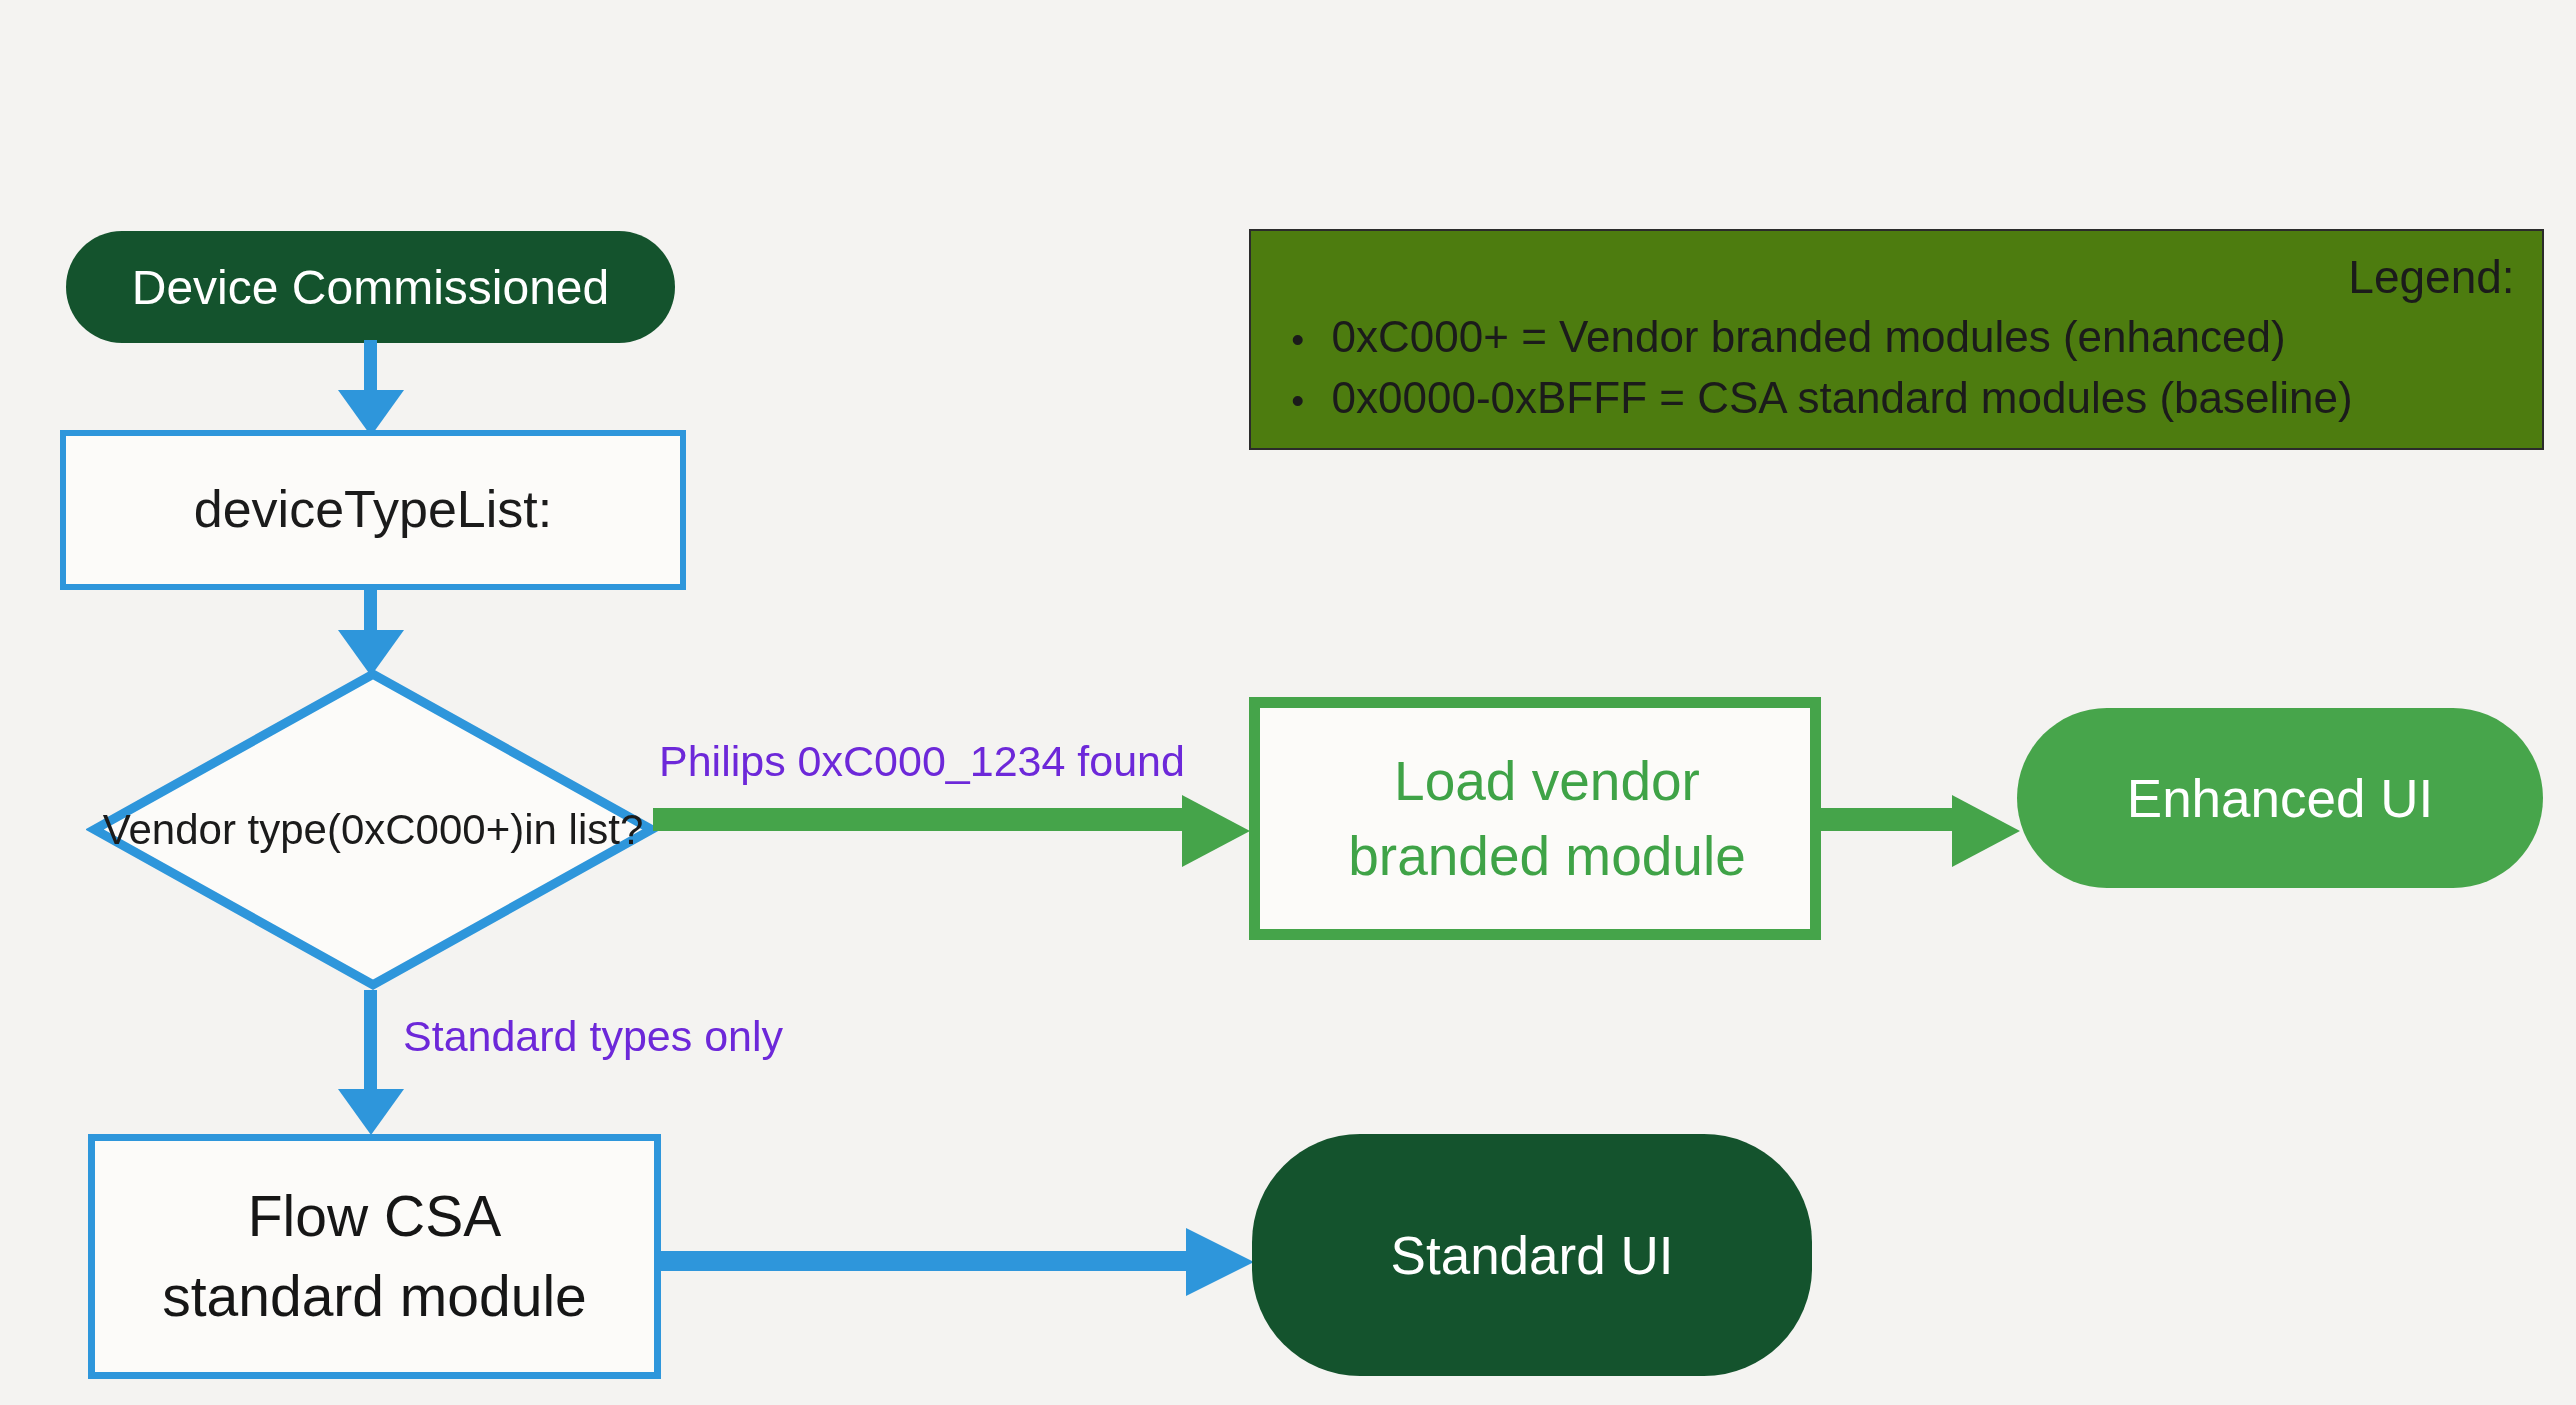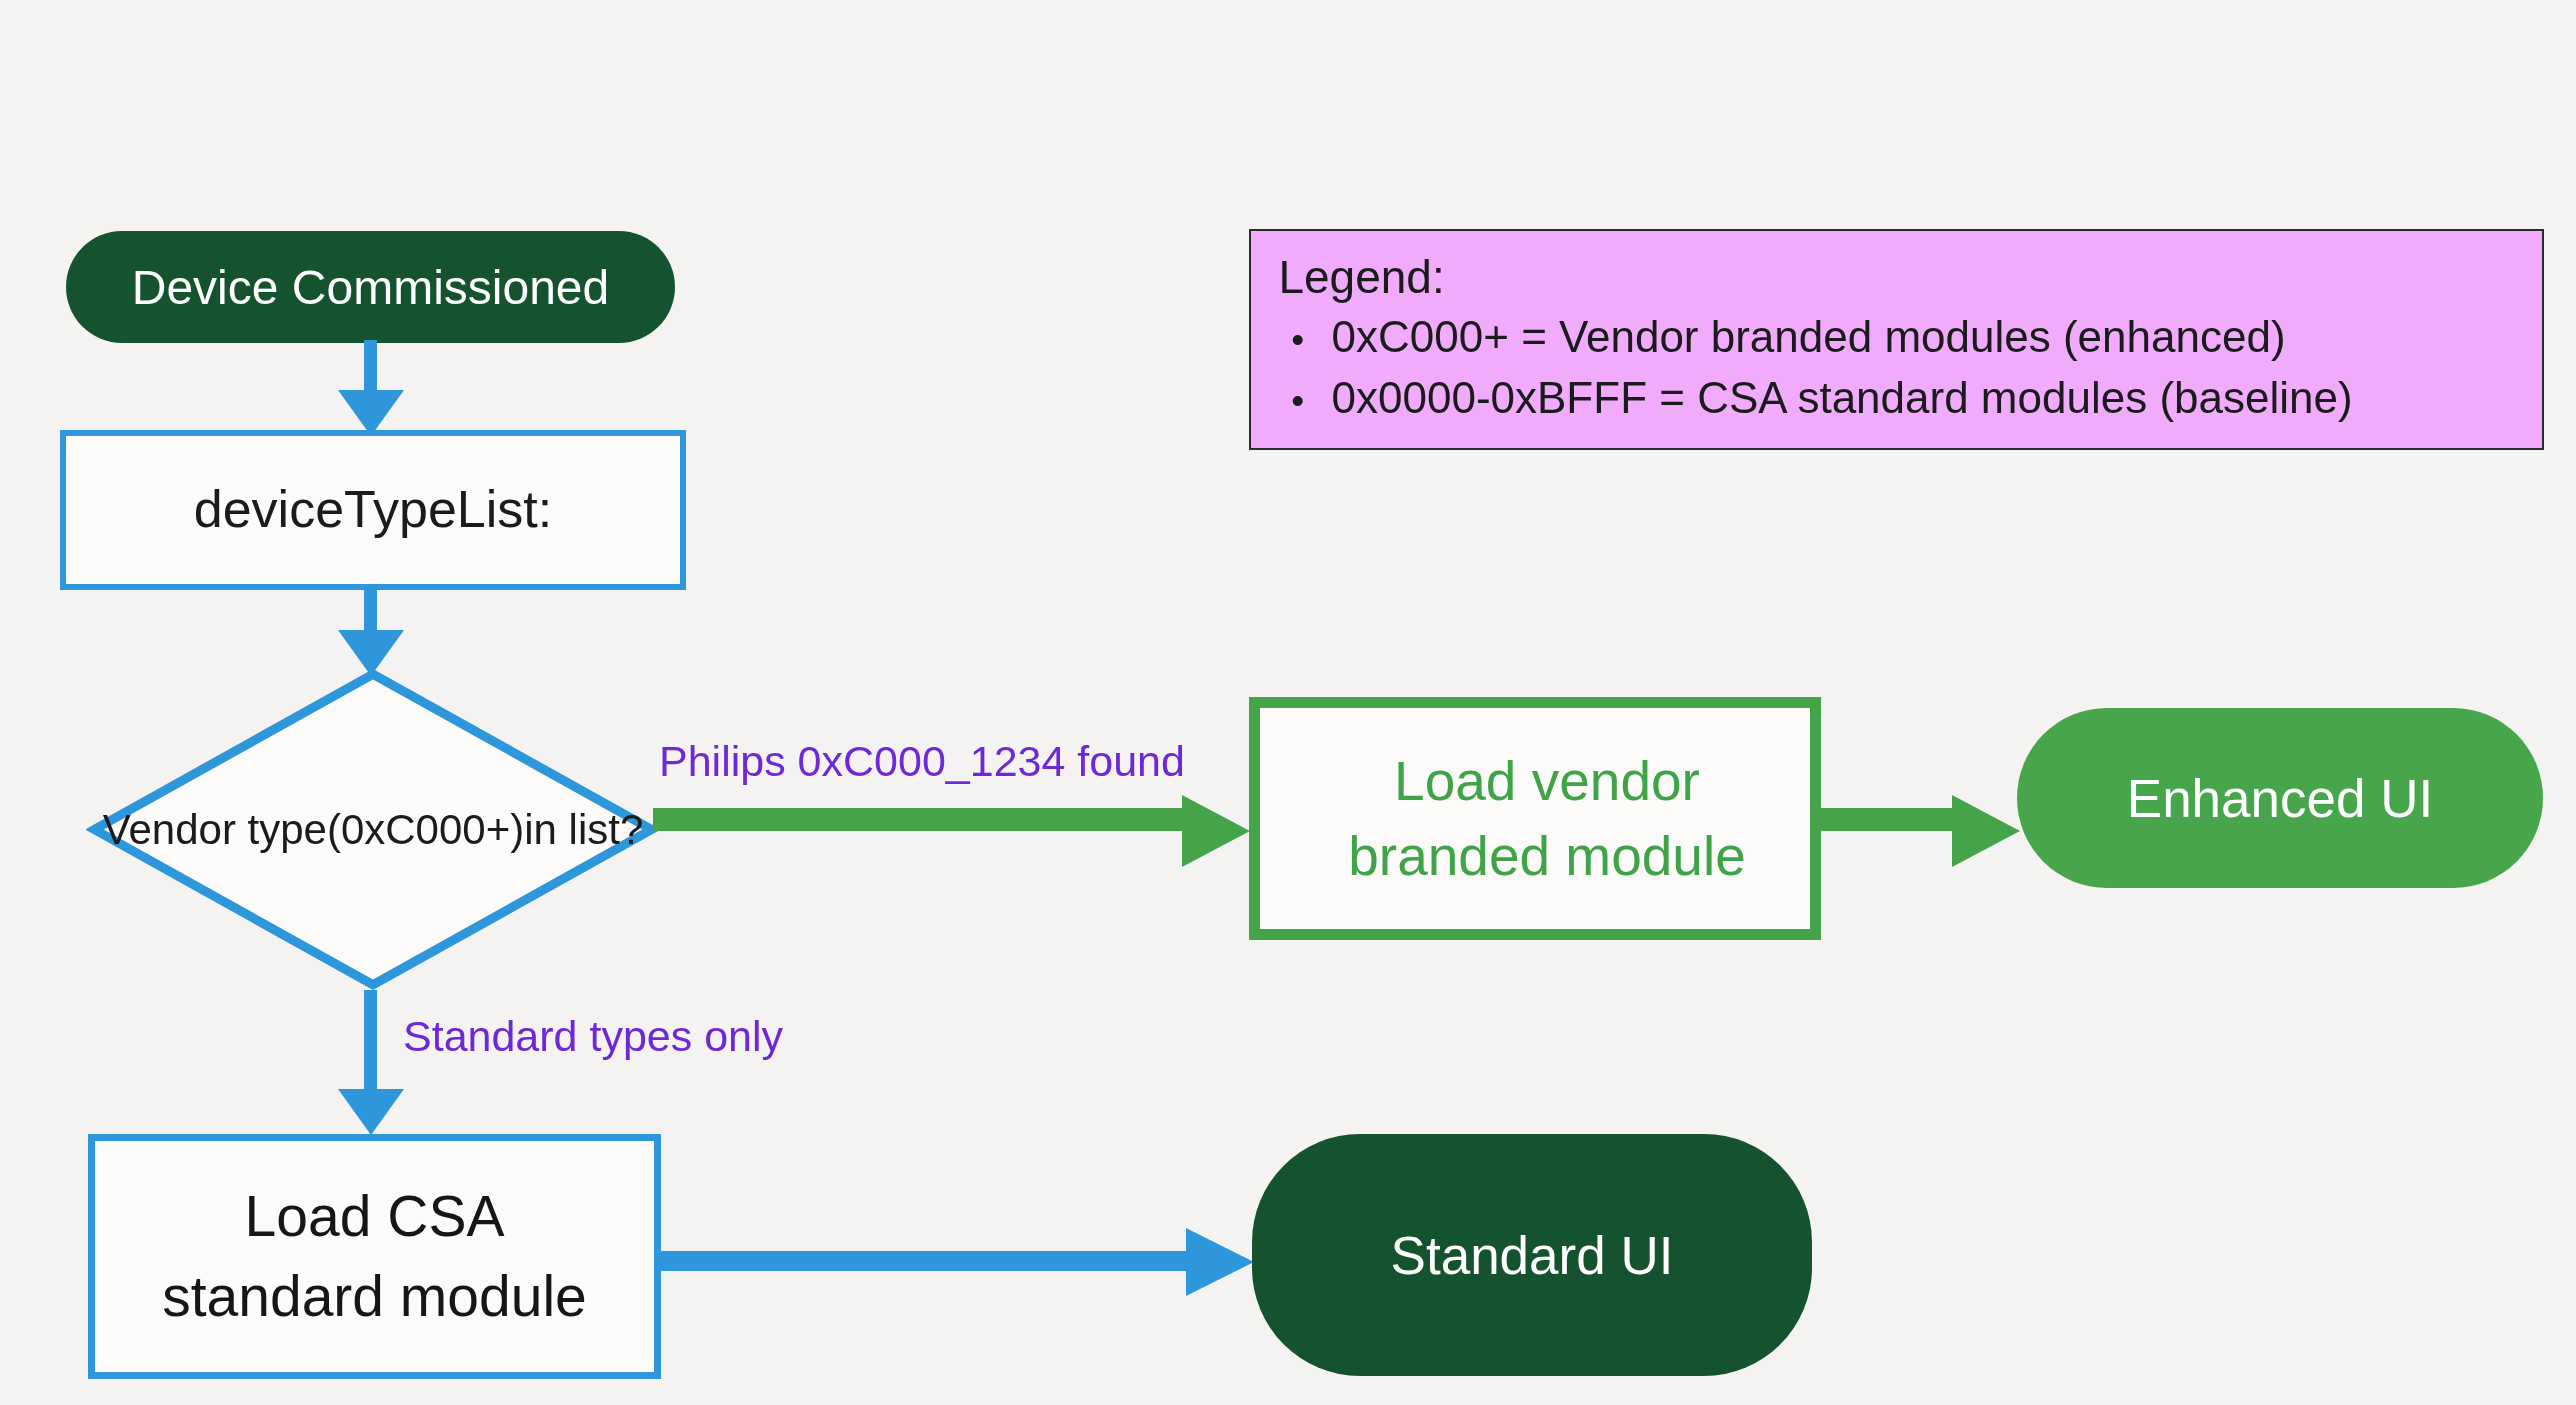--- a/index.html
+++ b/index.html
@@ -21,23 +21,24 @@
     font-weight: 400;
     color: #161616;
     letter-spacing: -0.9px;
   }
 
   
   .legend {
     position: absolute;
     left: 1249px; top: 229px;
     width: 1295px; height: 221px;
-    background: #f0abfc;
+    background: #4d7c0f;
     border: 2.7px solid #2B2B2B;
     padding: 16.5px 27.4px;
+    text-align: right;
   }
   .legend-heading { font-size: 46px; line-height: 1.3; }
   .legend-item { display: flex; align-items: baseline; font-size: 44px; line-height: 1.38; }
   .legend-bullet { font-size: 37px; margin: 0 27.4px 0 12.8px; }
 
   
   .pill {
     position: absolute;
     display: flex; align-items: center; justify-content: center;
     color: #FFFFFF;
@@ -186,21 +187,21 @@
   <div class="pill green pill-enhanced">
     <span>Enhanced UI</span>
   </div>
 
   <div class="edge-label label-standard-only">Standard types only</div>
 
   <div class="shaft blue a3-shaft"></div>
   <div class="head head-down-blue a3-head"></div>
 
   <div class="box box-loadcsa">
-    <div>Load CSA</div>
+    <div>Flow CSA</div>
     <div>standard module</div>
   </div>
 
   <div class="shaft blue b1-shaft"></div>
   <div class="head head-right-blue b1-head"></div>
 
   <div class="pill blue pill-standard">
     <span>Standard UI</span>
   </div>
 

